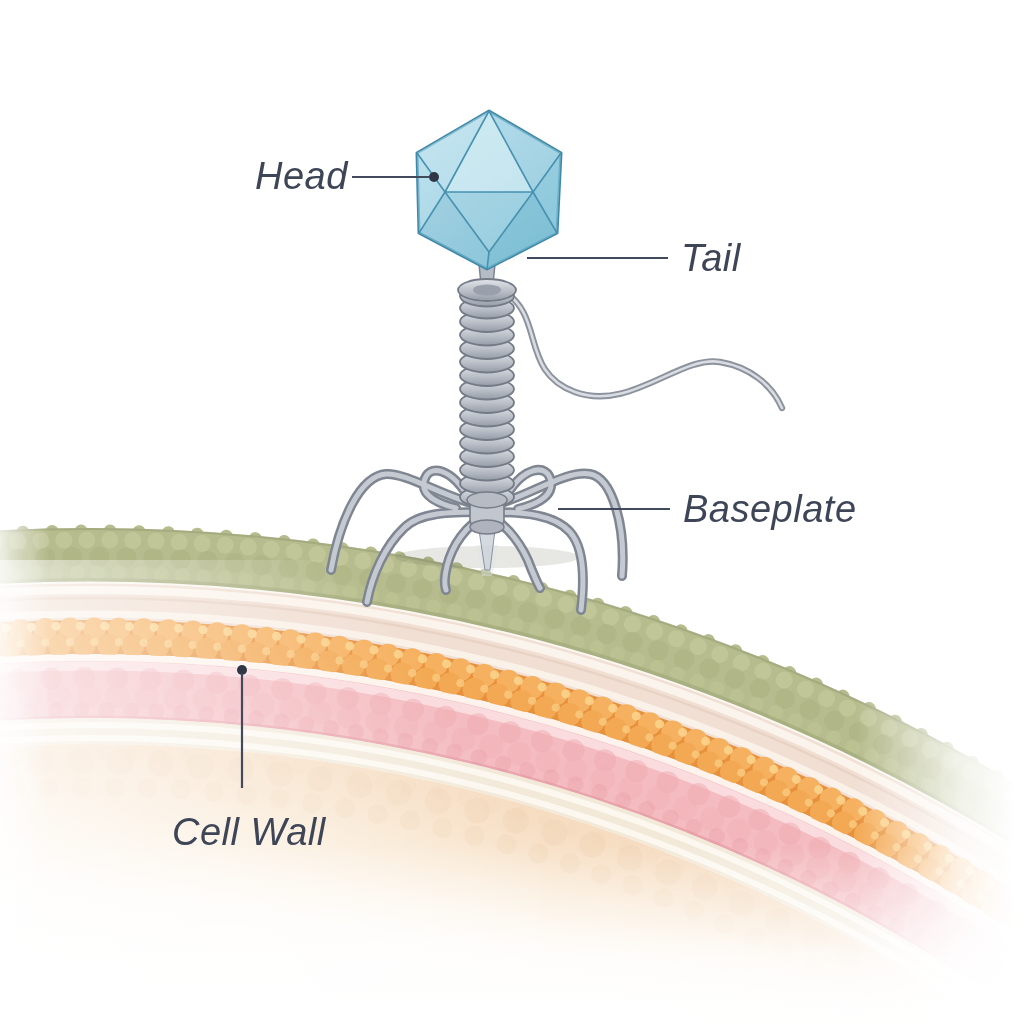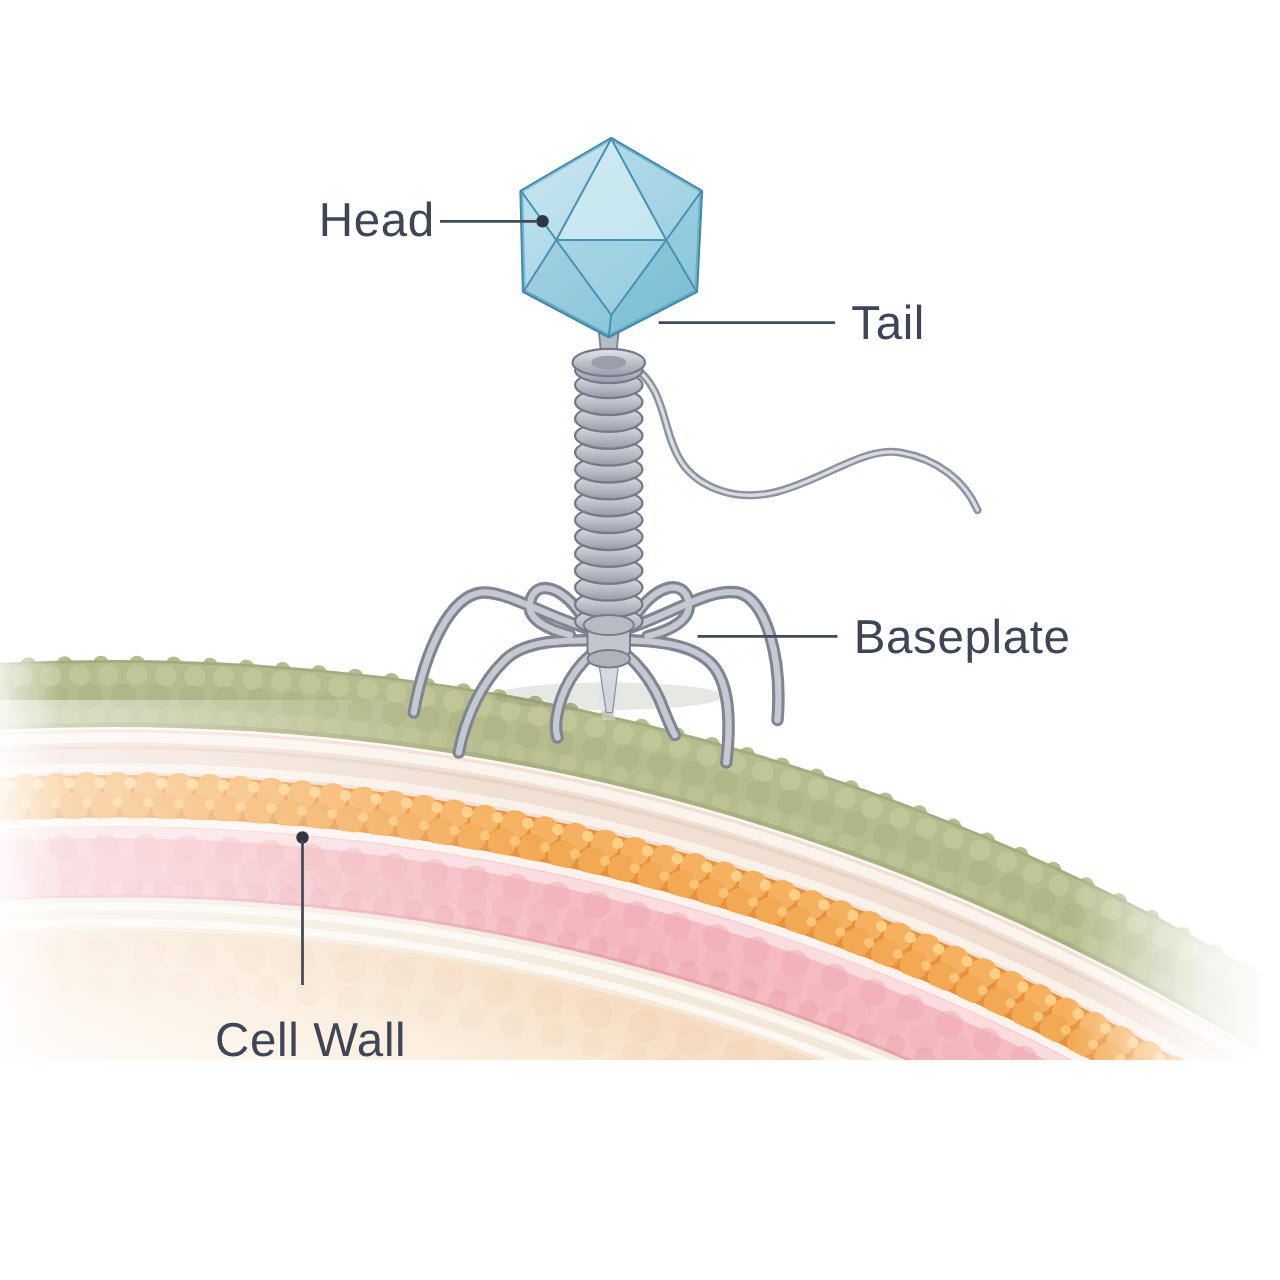--- a/index.html
+++ b/index.html
@@ -1,17 +1,17 @@
 <!DOCTYPE html>
 <html><head>
 <meta charset="utf-8">
 <style>
   html,body{margin:0;padding:0;background:#ffffff;}
-  .canvas{position:relative;width:1024px;height:848px;background:#ffffff;overflow:hidden;
-          font-family:"Liberation Sans", sans-serif;}
+  .canvas{position:relative;width:1024px;height:1024px;background:#ffffff;overflow:hidden;
+          font-family:"Liberation Sans", sans-serif;font-style:italic;}
   svg{position:absolute;left:0;top:0;}
   text.diagram-label{font-family:"Liberation Sans", sans-serif;font-size:38px;font-weight:400;letter-spacing:0.5px;}
   .leader{stroke:#414a5d;stroke-width:2.2;fill:none;}
   .legD{stroke:#7f8692;stroke-width:10;fill:none;stroke-linecap:round;}
   .legL{stroke:#c5cad2;stroke-width:5;fill:none;stroke-linecap:round;}
   .whipD{stroke:#8d939e;stroke-width:6.5;fill:none;stroke-linecap:round;}
   .whipL{stroke:#d9dce1;stroke-width:2.6;fill:none;stroke-linecap:round;}
   .coil{fill:url(#coilG);stroke:#747b86;stroke-width:1.8;}
   .facetEdge{stroke:#4791b1;stroke-width:1.6;fill:none;stroke-linejoin:round;}
 </style>

